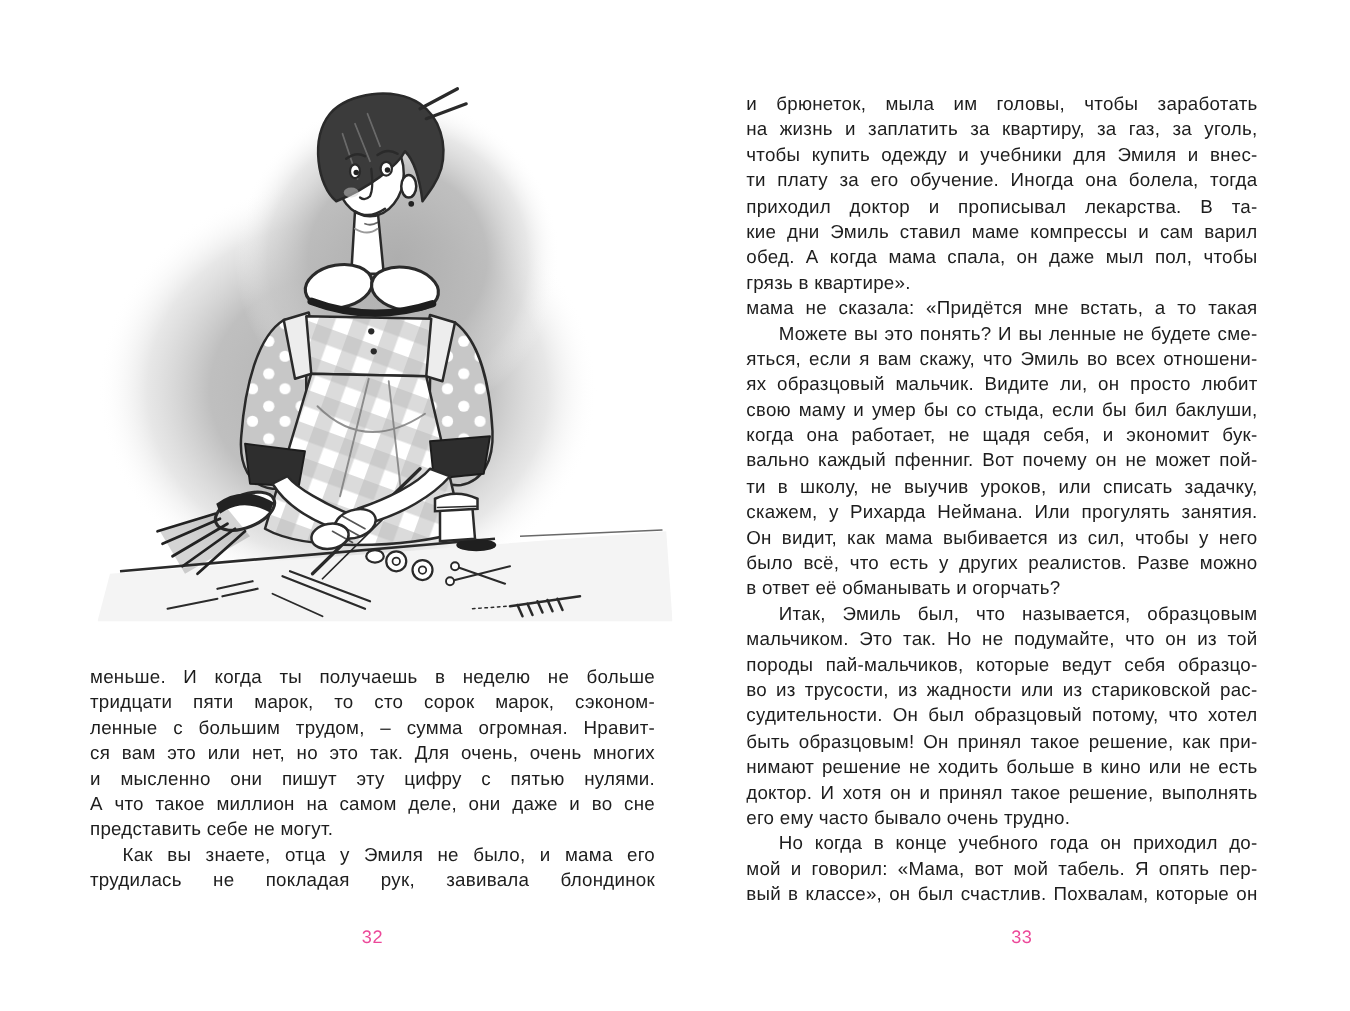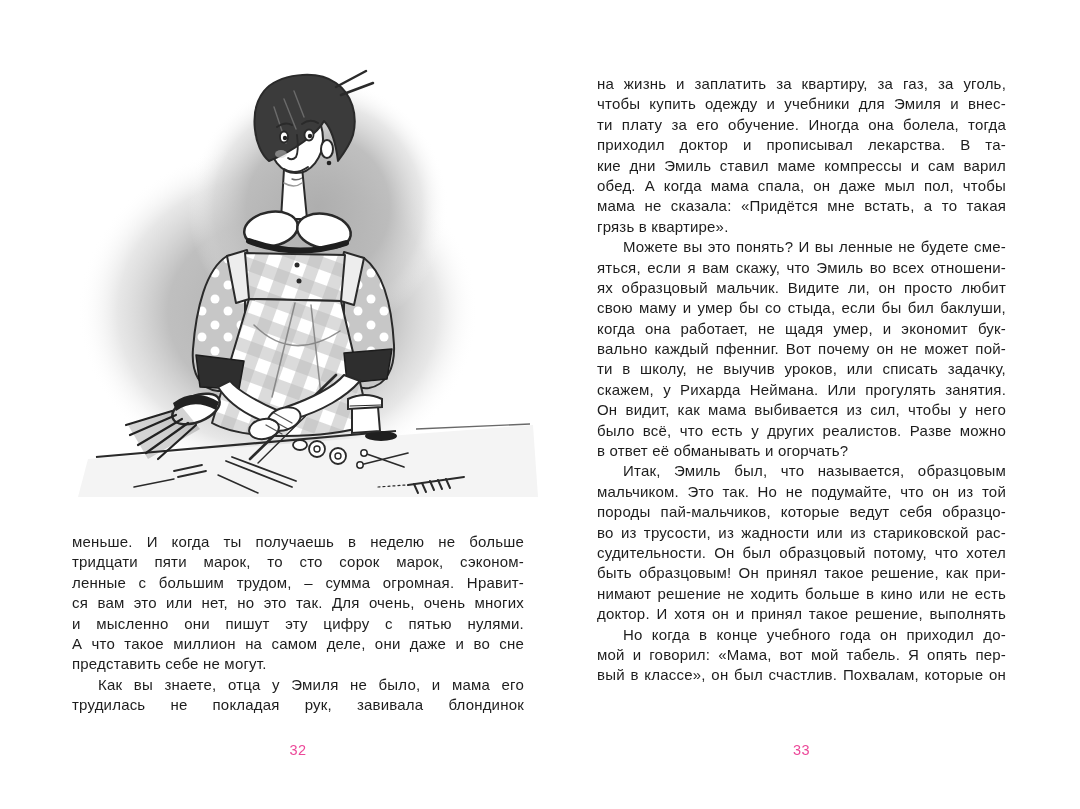--- a/index.html
+++ b/index.html
@@ -21,21 +21,21 @@
     text-align:justify;text-align-last:justify;text-justify:inter-word;
     height:20.4px;overflow:hidden;
   }
   .line-last{text-align-last:left;}
   .line-indent{padding-left:26px;}
   .page-num{
     position:absolute;top:742px;font-size:14.5px;letter-spacing:0.5px;
     text-align:center;color:#ec4899;
   }
   #pn-left{left:72px;width:452px;}
-  #pn-right{left:597px;width:409px;}
+  #pn-right{left:613px;width:409px;}
   .illus{position:absolute;left:78px;top:56px;width:460px;height:442px;}
 </style>
 </head>
 <body>
 
 <div class="spread">
 
   <div>
 
     <svg class="illus" viewBox="0 0 460 440" role="img" aria-label="Black-and-white ink drawing of Emil's mother: a slim woman with short side-swept hair and an earring, wearing a checked pinafore apron over a polka-dot blouse, sitting at a table with hairdressing tools - a round brush, hairpins, curlers and a small jar">
@@ -190,51 +190,53 @@
           <div class="line">трудилась не покладая рук, завивала блондинок</div>
         </div>
       </div>
 
     <div class="page-num" id="pn-left">32</div>
   </div>
 
   <div>
     <div class="text-col" id="right-col">
         <div class="para">
+          <div class="line">и брюнеток, мыла им головы, чтобы заработать</div>
           <div class="line">на жизнь и заплатить за квартиру, за газ, за уголь,</div>
           <div class="line">чтобы купить одежду и учебники для Эмиля и внес-</div>
           <div class="line">ти плату за его обучение. Иногда она болела, тогда</div>
           <div class="line">приходил доктор и прописывал лекарства. В та-</div>
           <div class="line">кие дни Эмиль ставил маме компрессы и сам варил</div>
           <div class="line">обед. А когда мама спала, он даже мыл пол, чтобы</div>
+          <div class="line line-last">грязь в квартире».</div>
           <div class="line">мама не сказала: «Придётся мне встать, а то такая</div>
-          <div class="line line-last">грязь в квартире».</div>
         </div>
         <div class="para">
           <div class="line line-indent">Можете вы это понять? И вы ленные не будете сме-</div>
           <div class="line">яться, если я вам скажу, что Эмиль во всех отношени-</div>
           <div class="line">ях образцовый мальчик. Видите ли, он просто любит</div>
           <div class="line">свою маму и умер бы со стыда, если бы бил баклуши,</div>
-          <div class="line">когда она работает, не щадя умер, и экономит бук-</div>
+          <div class="line">когда она работает, не щадя себя, и экономит бук-</div>
           <div class="line">вально каждый пфенниг. Вот почему он не может пой-</div>
           <div class="line">ти в школу, не выучив уроков, или списать задачку,</div>
           <div class="line">скажем, у Рихарда Неймана. Или прогулять занятия.</div>
           <div class="line">Он видит, как мама выбивается из сил, чтобы у него</div>
           <div class="line">было всё, что есть у других реалистов. Разве можно</div>
           <div class="line line-last">в ответ её обманывать и огорчать?</div>
         </div>
         <div class="para">
           <div class="line line-indent">Итак, Эмиль был, что называется, образцовым</div>
           <div class="line">мальчиком. Это так. Но не подумайте, что он из той</div>
           <div class="line">породы пай-мальчиков, которые ведут себя образцо-</div>
           <div class="line">во из трусости, из жадности или из стариковской рас-</div>
           <div class="line">судительности. Он был образцовый потому, что хотел</div>
           <div class="line">быть образцовым! Он принял такое решение, как при-</div>
           <div class="line">нимают решение не ходить больше в кино или не есть</div>
           <div class="line">доктор. И хотя он и принял такое решение, выполнять</div>
+          <div class="line line-last">его ему часто бывало очень трудно.</div>
         </div>
         <div class="para">
           <div class="line line-indent">Но когда в конце учебного года он приходил до-</div>
           <div class="line">мой и говорил: «Мама, вот мой табель. Я опять пер-</div>
           <div class="line">вый в классе», он был счастлив. Похвалам, которые он</div>
         </div>
       </div>
 
     <div class="page-num" id="pn-right">33</div>
   </div>

